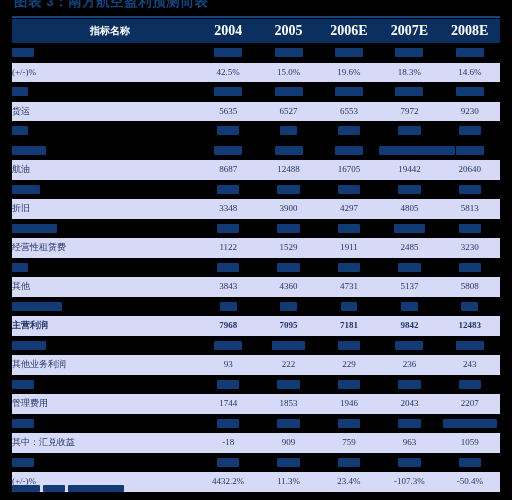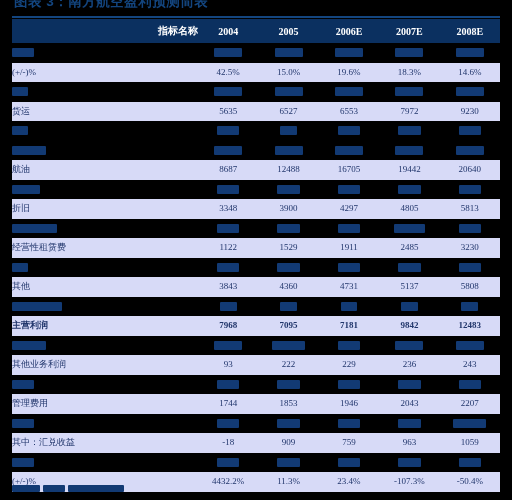--- a/index.html
+++ b/index.html
@@ -56,28 +56,28 @@
   }
 
   .fin-table col.c-label { width: 186px; }
   .fin-table col.c-num   { width: 60.4px; }
 
   .fin-table thead th {
     background: #0b3060;
     color: #ffffff;
     font-family: "Liberation Serif", "DejaVu Serif", serif;
     font-weight: bold;
-    font-size: 10px;
+    font-size: 14px;
     height: 24px;
     padding: 0;
     border: none;
     vertical-align: middle;
   }
   .fin-table thead th.h-label {
-    text-align: right;
+    text-align: center;
     padding-left: 10px;
     font-size: 10px;
   }
   .fin-table thead th.h-year {
     text-align: center;
   }
 
   .fin-table tbody tr {
     height: 19.5px;
   }
@@ -223,21 +223,21 @@
           <td class="t-num"><span class="redact" style="width: 17px;">1143</span></td>
           <td class="t-num"><span class="redact" style="width: 22.4px;">2085</span></td>
           <td class="t-num"><span class="redact" style="width: 22.4px;">2012</span></td>
           <td class="t-num"><span class="redact" style="width: 22.4px;">2101</span></td>
         </tr>
         <tr class="row-redacted">
           <td class="t-label lbl-pct"><span class="redact" style="width: 33.6px;">(+/-)%</span></td>
           <td class="t-num"><span class="redact" style="width: 28px;">38.6%</span></td>
           <td class="t-num"><span class="redact" style="width: 28px;">23.1%</span></td>
           <td class="t-num"><span class="redact" style="width: 28px;">23.7%</span></td>
-          <td class="t-num"><span class="redact" style="width: 28px;">14.9%</span></td>
+          <td class="t-num"><span class="redact" style="width: 28px; padding-left: 48px;">14.9%</span></td>
           <td class="t-num"><span class="redact" style="width: 28px;">11.9%</span></td>
         </tr>
         <tr class="row-open">
           <td class="t-label lbl-indent1">航油</td>
           <td class="t-num">8687</td>
           <td class="t-num">12488</td>
           <td class="t-num">16705</td>
           <td class="t-num">19442</td>
           <td class="t-num">20640</td>
         </tr>
@@ -336,21 +336,21 @@
           <td class="t-num">1946</td>
           <td class="t-num">2043</td>
           <td class="t-num">2207</td>
         </tr>
         <tr class="row-redacted">
           <td class="t-label lbl-plain"><span class="redact" style="width: 22.4px;">财务费用</span></td>
           <td class="t-num"><span class="redact" style="width: 22.4px;">1843</span></td>
           <td class="t-num"><span class="redact" style="width: 22.4px;">1562</span></td>
           <td class="t-num"><span class="redact" style="width: 22.4px;">1811</span></td>
           <td class="t-num"><span class="redact" style="width: 22.4px;">1389</span></td>
-          <td class="t-num"><span class="redact" style="width: 33px;">2139</span></td>
+          <td class="t-num"><span class="redact" style="width: 18px; padding-left: 36px;">2139</span></td>
         </tr>
         <tr class="row-open">
           <td class="t-label lbl-indent2">其中：汇兑收益</td>
           <td class="t-num">-18</td>
           <td class="t-num">909</td>
           <td class="t-num">759</td>
           <td class="t-num">963</td>
           <td class="t-num">1059</td>
         </tr>
         <tr class="row-redacted">

